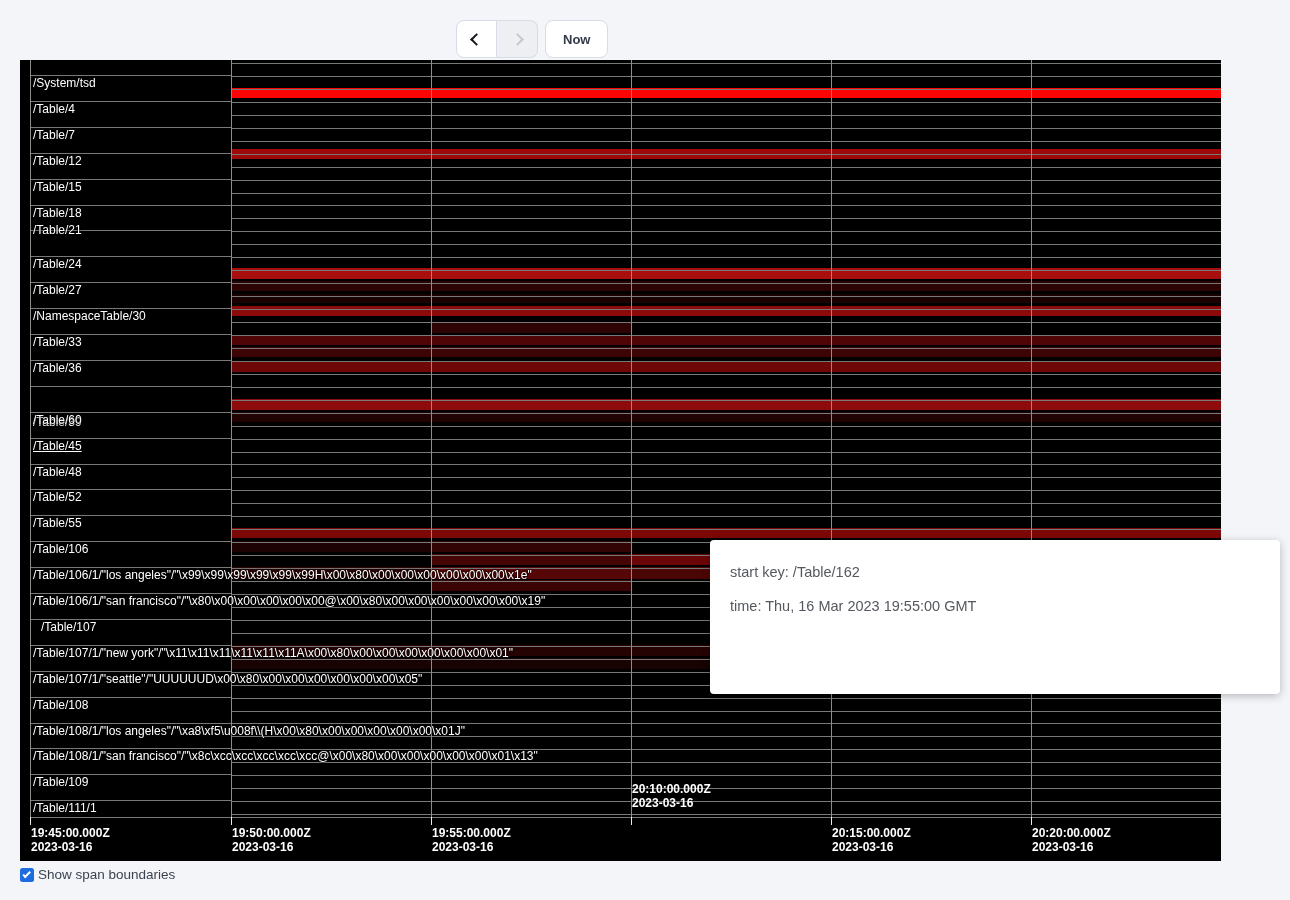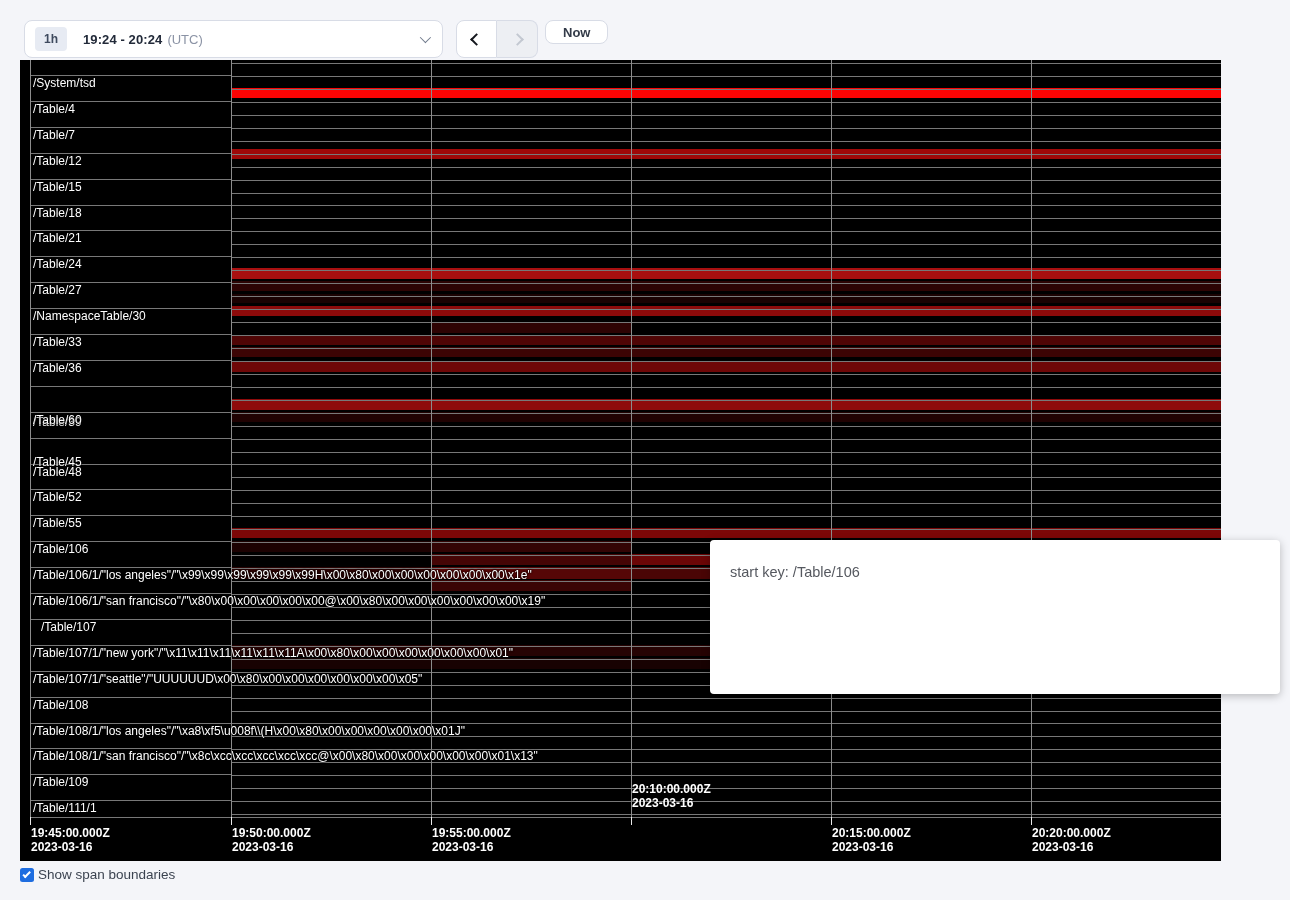--- a/index.html
+++ b/index.html
@@ -32,21 +32,21 @@
   .nav-group { position: absolute; left: 456px; top: 20px; height: 38px; display: flex; }
   .nav-btn {
     width: 41px; height: 38px; background: #fff; border: 1px solid #d8dce6;
     display: flex; align-items: center; justify-content: center; cursor: pointer;
   }
   .nav-btn.prev { border-radius: 8px 0 0 8px; }
   .nav-btn.next { border-radius: 0 8px 8px 0; border-left: none; background: #edeff3; cursor: default; }
   .chev-left { width: 9px; height: 9px; border-left: 2.6px solid #14171d; border-bottom: 2.6px solid #14171d; transform: rotate(45deg); }
   .chev-right { width: 9px; height: 9px; border-left: 2.6px solid #c3c8d1; border-bottom: 2.6px solid #c3c8d1; transform: rotate(225deg); }
   .now-btn {
-    position: absolute; left: 545px; top: 20px; height: 24px; padding: 0 17px;
+    position: absolute; left: 545px; top: 20px; height: 38px; padding: 0 17px;
     background: #fff; border: 1px solid #d8dce6; border-radius: 8px;
     font-size: 13px; font-weight: 700; color: #333b48; cursor: pointer;
     font-family: "Liberation Sans", sans-serif;
   }
 
   
   .chart {
     position: absolute; left: 20px; top: 60px; width: 1201px; height: 801px;
     background: #000; overflow: hidden;
   }
@@ -75,26 +75,20 @@
     width: 14px; height: 14px; background: #1e6de0; border-radius: 2.5px;
     display: inline-flex; align-items: center; justify-content: center; cursor: pointer;
   }
   .checkmark { width: 8px; height: 4px; border-left: 2px solid #fff; border-bottom: 2px solid #fff; transform: rotate(-45deg) translate(0.5px,-1px); }
   .footer-label { font-size: 13.5px; color: #3b4350; margin-left: 4px; }
 </style>
 </head>
 <body>
 
 <div class="toolbar">
-  <div class="time-select">
-    <span class="duration-pill">1h</span>
-    <span class="range-text">19:24 - 20:24</span>
-    <span class="tz-text">(UTC)</span>
-    <span class="chev-down"></span>
-  </div>
   <div class="nav-group">
     <div class="nav-btn prev">
       <span class="chev-left"></span>
     </div>
     <div class="nav-btn next">
       <span class="chev-right"></span>
     </div>
   </div>
   <button class="now-btn">Now</button>
 </div>
@@ -223,29 +217,29 @@
     <div class="vline" style="left: 811px; top: 0px; height: 757px;"></div>
     <div class="vtick" style="left: 811px; top: 757px; height: 8px;"></div>
     <div class="vline" style="left: 1011px; top: 0px; height: 757px;"></div>
     <div class="vtick" style="left: 1011px; top: 757px; height: 8px;"></div>
     <div class="row-label" style="top: 17px;">/System/tsd</div>
     <div class="row-label" style="top: 43px;">/Table/4</div>
     <div class="row-label" style="top: 69px;">/Table/7</div>
     <div class="row-label" style="top: 95px;">/Table/12</div>
     <div class="row-label" style="top: 121px;">/Table/15</div>
     <div class="row-label" style="top: 147px;">/Table/18</div>
-    <div class="row-label" style="top: 172px; text-align: right;">/Table/21</div>
+    <div class="row-label" style="top: 164px; text-align: right;">/Table/21</div>
     <div class="row-label" style="top: 198px;">/Table/24</div>
     <div class="row-label" style="top: 224px;">/Table/27</div>
     <div class="row-label" style="top: 250px;">/NamespaceTable/30</div>
     <div class="row-label" style="top: 276px;">/Table/33</div>
     <div class="row-label" style="top: 302px;">/Table/36</div>
     <div class="row-label" style="top: 328px; margin-top: 28px;">/Table/39</div>
     <div class="row-label" style="top: 354px;">/Table/60</div>
-    <div class="row-label" style="top: 396px;">/Table/45</div>
+    <div class="row-label" style="top: 380px; text-decoration: underline;">/Table/45</div>
     <div class="row-label" style="top: 406px;">/Table/48</div>
     <div class="row-label" style="top: 431px;">/Table/52</div>
     <div class="row-label" style="top: 457px;">/Table/55</div>
     <div class="row-label" style="top: 483px;">/Table/106</div>
     <div class="row-label" style="top: 509px;">/Table/106/1/"los angeles"/"\x99\x99\x99\x99\x99\x99H\x00\x80\x00\x00\x00\x00\x00\x00\x1e"</div>
     <div class="row-label" style="top: 535px;">/Table/106/1/"san francisco"/"\x80\x00\x00\x00\x00\x00@\x00\x80\x00\x00\x00\x00\x00\x00\x19"</div>
     <div class="row-label" style="top: 561px; margin-left: 8px;">/Table/107</div>
     <div class="row-label" style="top: 587px;">/Table/107/1/"new york"/"\x11\x11\x11\x11\x11\x11A\x00\x80\x00\x00\x00\x00\x00\x00\x01"</div>
     <div class="row-label" style="top: 613px;">/Table/107/1/"seattle"/"UUUUUUD\x00\x80\x00\x00\x00\x00\x00\x00\x05"</div>
     <div class="row-label" style="top: 639px;">/Table/108</div>
@@ -273,21 +267,22 @@
       <div>20:15:00.000Z</div>
       <div>2023-03-16</div>
     </div>
     <div class="axis-label" style="left: 1012px; top: 766px;">
       <div>20:20:00.000Z</div>
       <div>2023-03-16</div>
     </div>
   </div>
 
 <div class="tooltip">
-  <p>start key: /Table/106</p>
+  <p>start key: /Table/162</p>
+  <p>time: Thu, 16 Mar 2023 19:55:00 GMT</p>
 </div>
 
 <div class="footer">
   <span class="checkbox">
     <span class="checkmark"></span>
   </span>
   <span class="footer-label">Show span boundaries</span>
 </div>
 
 </body></html>

